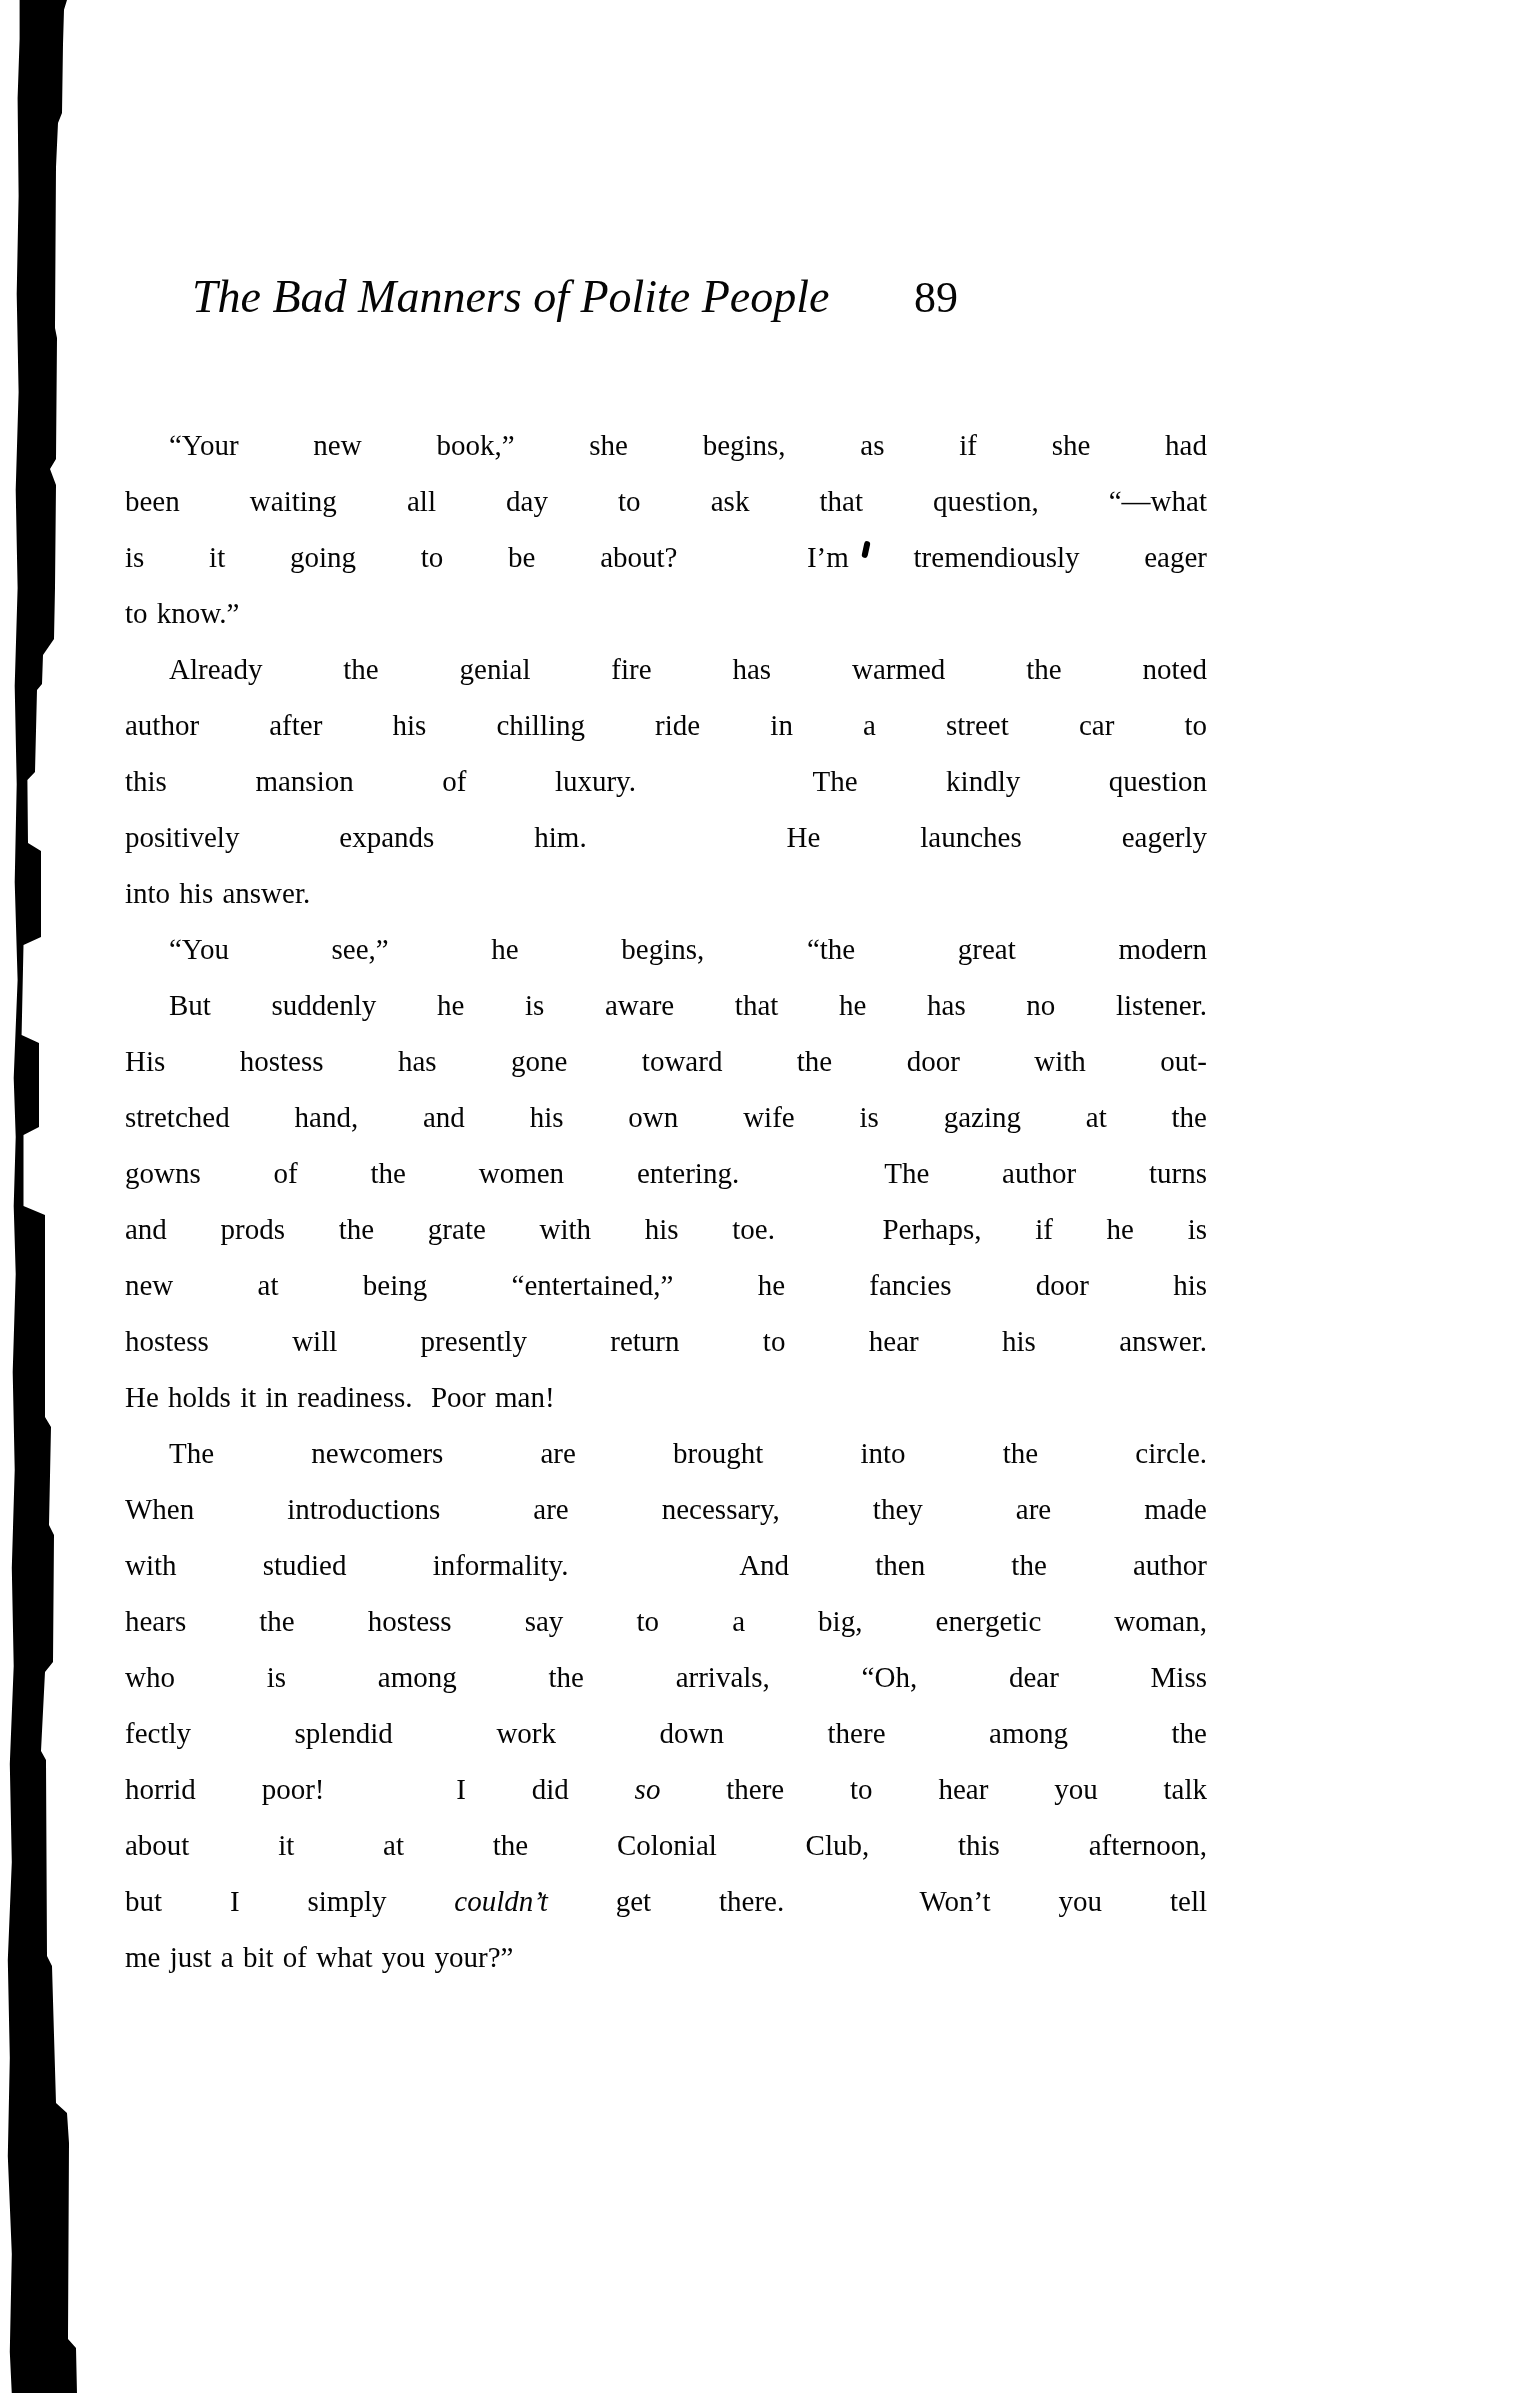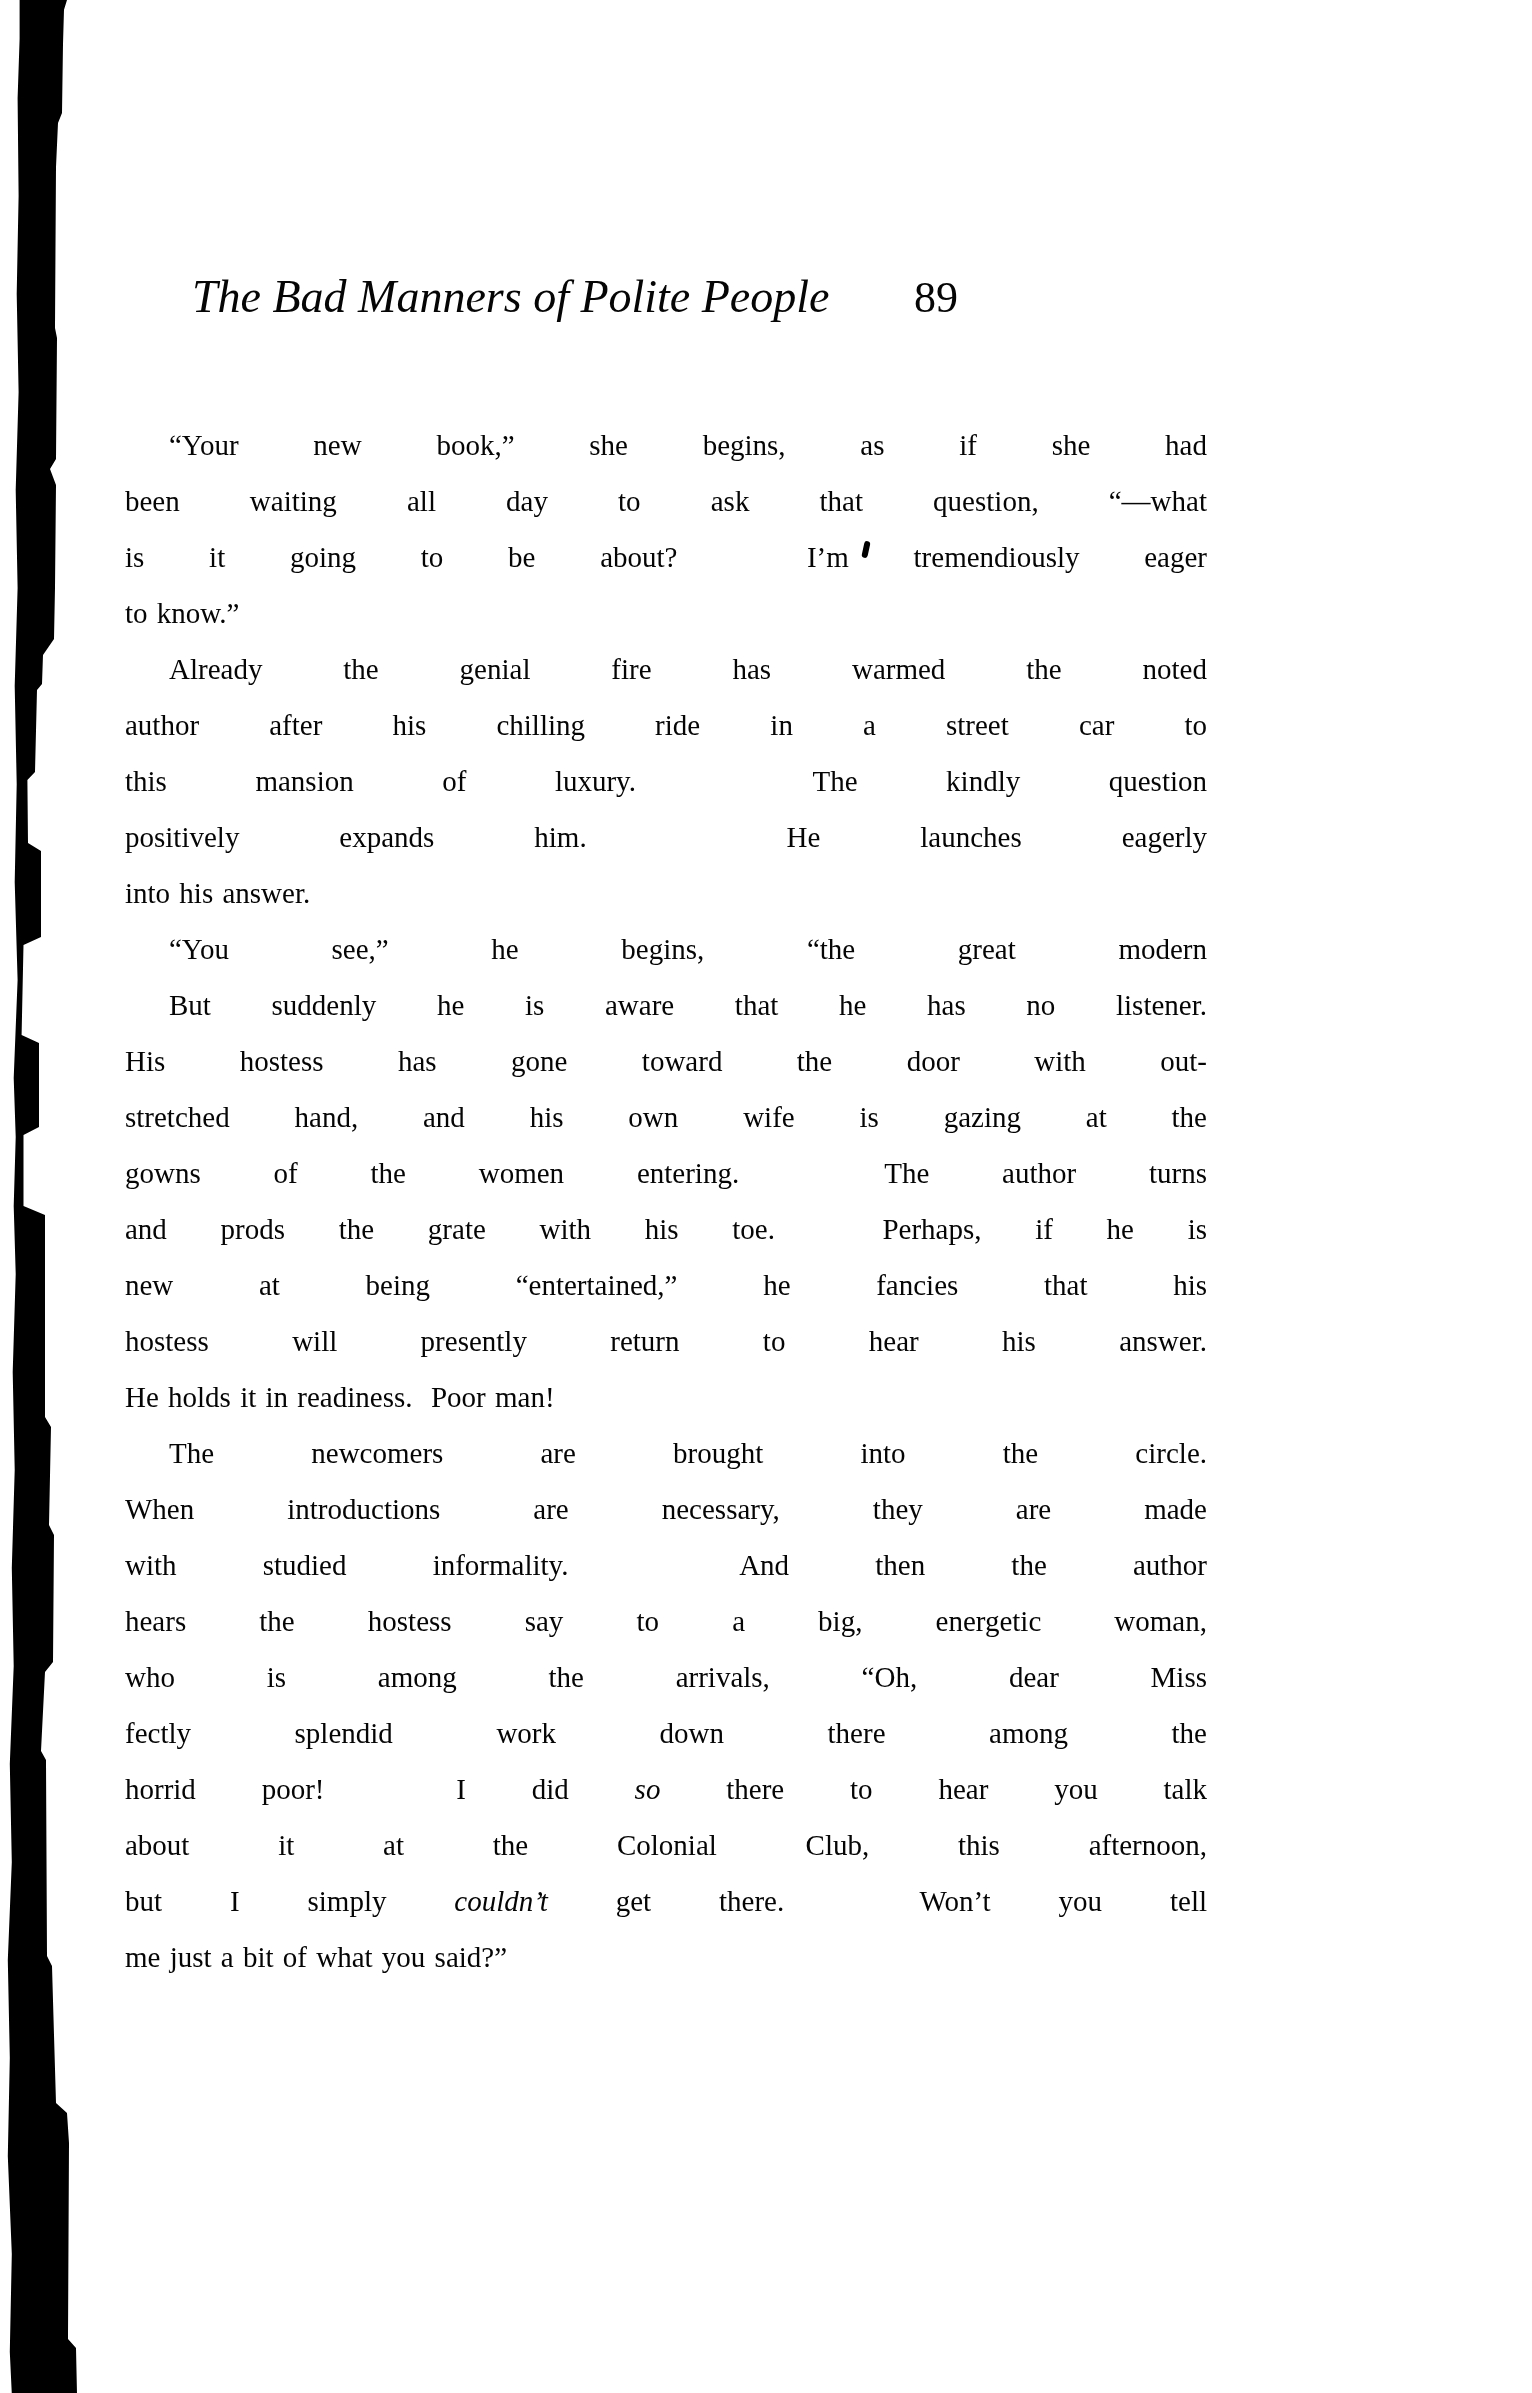--- a/index.html
+++ b/index.html
@@ -99,31 +99,31 @@
       <div class="line"><span>author after his chilling ride in a street car to</span></div>
       <div class="line"><span>this mansion of luxury.&nbsp; The kindly question</span></div>
       <div class="line"><span>positively expands him.&nbsp; He launches eagerly</span></div>
       <div class="line para-end"><span>into his answer.</span></div>
       <div class="line indent"><span>“You see,” he begins, “the great modern</span></div>
       <div class="line indent"><span>But suddenly he is aware that he has no listener.</span></div>
       <div class="line"><span>His hostess has gone toward the door with out-</span></div>
       <div class="line"><span>stretched hand, and his own wife is gazing at the</span></div>
       <div class="line"><span>gowns of the women entering.&nbsp; The author turns</span></div>
       <div class="line"><span>and prods the grate with his toe.&nbsp; Perhaps, if he is</span></div>
-      <div class="line"><span>new at being “entertained,” he fancies that his</span></div>
+      <div class="line"><span>new at being “entertained,” he fancies door his</span></div>
       <div class="line"><span>hostess will presently return to hear his answer.</span></div>
       <div class="line para-end"><span>He holds it in readiness.&nbsp; Poor man!</span></div>
       <div class="line indent"><span>The newcomers are brought into the circle.</span></div>
       <div class="line"><span>When introductions are necessary, they are made</span></div>
       <div class="line"><span>with studied informality.&nbsp; And then the author</span></div>
       <div class="line"><span>hears the hostess say to a big, energetic woman,</span></div>
       <div class="line"><span>who is among the arrivals, “Oh, dear Miss</span></div>
       <div class="line"><span>fectly splendid work down there among the</span></div>
       <div class="line"><span>horrid poor!&nbsp; I did </span><em>so</em><span> there to hear you talk</span></div>
       <div class="line"><span>about it at the Colonial Club, this afternoon,</span></div>
       <div class="line"><span>but I simply </span><em>couldn’t</em><span> get there.&nbsp; Won’t you tell</span></div>
-      <div class="line para-end"><span>me just a bit of what you said?”</span></div>
+      <div class="line para-end"><span>me just a bit of what you your?”</span></div>
     </div>
 
   <div class="ink-speck"></div>
 
 </div>
 
 
 </body></html>

